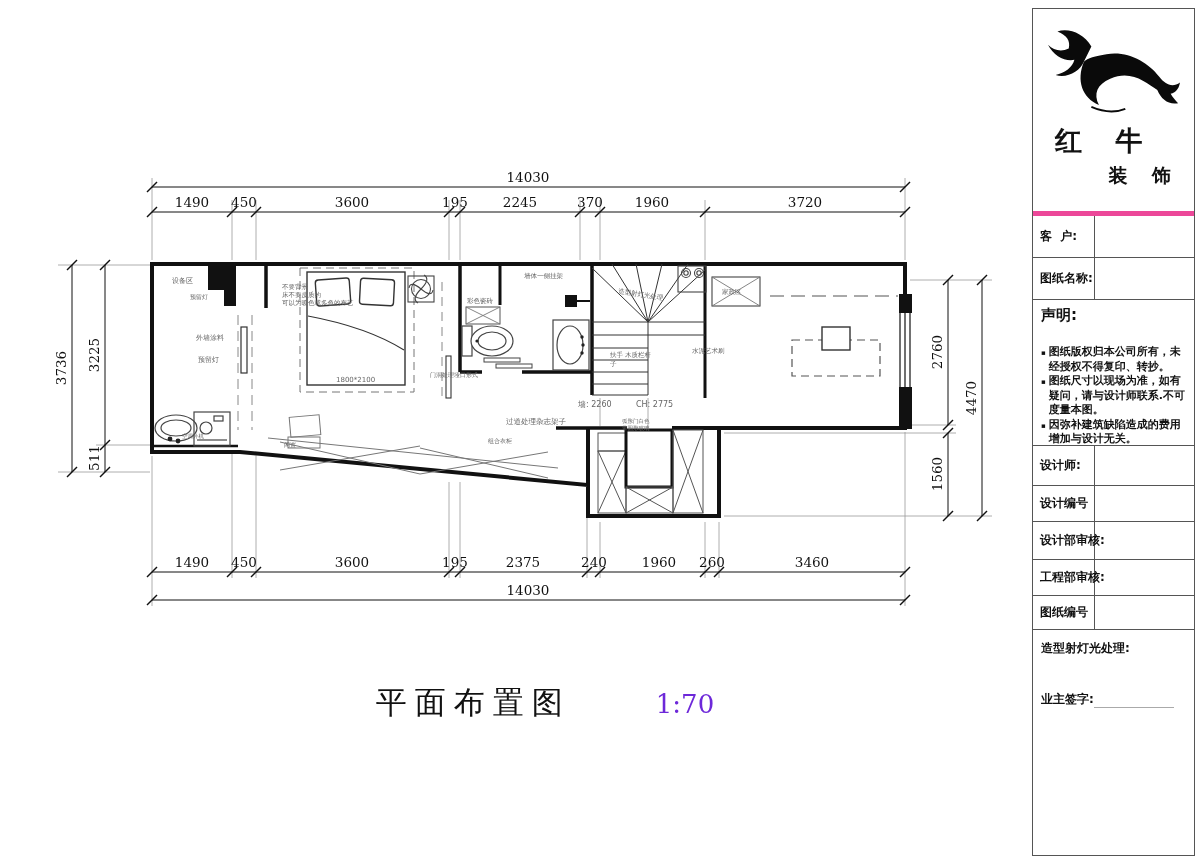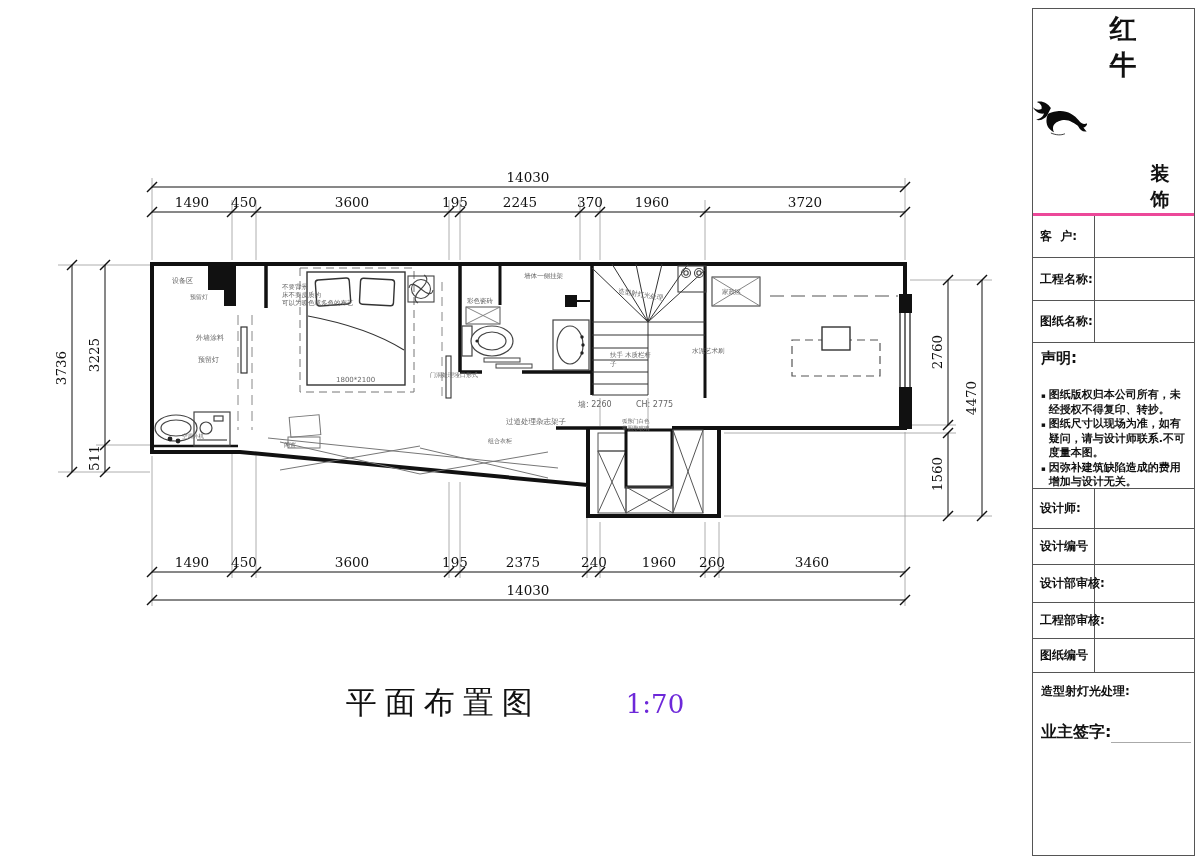--- a/index.html
+++ b/index.html
@@ -3,47 +3,47 @@
 <meta charset="utf-8">
 <style>
   html,body{margin:0;padding:0;background:#fff;}
   #page{position:relative;width:1200px;height:864px;background:#fff;overflow:hidden;
         font-family:"DejaVu Sans",sans-serif;color:#111;}
   svg text{font-family:"DejaVu Serif",serif;}
   .dim{font-size:13.5px;fill:#111;}
   .ann{font-family:"DejaVu Sans",sans-serif;fill:#666;}
   
   #plan-title-row{position:absolute;left:0;top:682px;width:1030px;display:flex;
-      justify-content:center;align-items:baseline;gap:85px;}
+      justify-content:center;align-items:baseline;gap:85px;padding-left:30px;}
   #plan-title{font-family:"DejaVu Serif",serif;font-size:31px;letter-spacing:8px;color:#111;}
   #plan-scale{font-family:"DejaVu Serif",serif;font-size:26px;color:#6d28d9;}
   
   #titleblock{position:absolute;left:1032px;top:8px;width:163px;height:848px;
       border:1.5px solid #555;box-sizing:border-box;display:flex;flex-direction:column;background:#fff;}
   .tb-row{display:flex;border-bottom:1px solid #555;box-sizing:border-box;flex:0 0 auto;}
   .tb-label{width:62px;border-right:1px solid #555;display:flex;align-items:center;
       padding-left:7px;font-weight:bold;font-size:12px;box-sizing:border-box;white-space:pre;}
   .tb-value{flex:1;}
-  #logo-cell{height:207px;border-bottom:3px solid #ec4899;display:flex;flex-direction:row;
+  #logo-cell{height:207px;border-bottom:5px solid #ec4899;display:flex;flex-direction:column;
       align-items:center;box-sizing:border-box;}
   #brand-name{font-family:"DejaVu Serif",serif;font-size:27px;font-weight:bold;letter-spacing:12px;
       margin-top:2px;align-self:flex-start;padding-left:22px;}
   #brand-suffix{font-family:"DejaVu Serif",serif;font-size:19px;font-weight:bold;letter-spacing:9px;
       align-self:flex-end;padding-right:14px;margin-top:4px;}
   #statement-cell{height:146px;border-bottom:1px solid #555;box-sizing:border-box;padding:6px 4px 0 8px;}
   #statement-title{font-size:15px;font-weight:bold;margin-bottom:20px;}
   #statement-cell ul{margin:0;padding:0;list-style:none;}
   #statement-cell li{font-size:11px;font-weight:bold;line-height:1.32;display:flex;}
   #statement-cell li .blt{font-size:7px;margin:4px 3px 0 0;flex:0 0 auto;}
   #content-cell{height:66px;border-bottom:1px solid #555;box-sizing:border-box;padding:5px 0 0 8px;}
   #content-title{font-size:17px;font-weight:bold;letter-spacing:4px;}
   #content-value{font-size:13.5px;font-weight:bold;text-align:center;margin-top:6px;}
   #footer-cell{flex:1;box-sizing:border-box;padding:10px 0 0 8px;}
   #agree-line{font-size:12px;font-weight:bold;}
-  #sign-line{font-size:16px;font-weight:bold;margin-top:22px;display:flex;align-items:flex-end;}
+  #sign-line{font-size:12px;font-weight:bold;margin-top:34px;display:flex;align-items:flex-end;}
   #sign-underline{display:inline-block;width:80px;border-bottom:1px solid #aaa;height:12px;}
 </style>
 </head>
 <body>
 
 <div id="page">
 
   <svg id="plan-svg" width="1030" height="664" viewBox="0 0 1030 664" style="position:absolute;left:0;top:0;">
     <defs>
       <g id="tk">
@@ -352,24 +352,20 @@
         <path fill="none" stroke="#0a0a0a" stroke-width="2" d="M46,86 C60,92 72,92 82,88"></path>
       </svg>
       <div id="brand-name">红 牛</div>
       <div id="brand-suffix">装 饰</div>
     </div>
 
     <div class="tb-row" style="height:42px">
       <div class="tb-label">客  户:</div>
       <div class="tb-value"></div>
     </div>
-    <div class="tb-row" style="height:43px">
-      <div class="tb-label">工程名称:</div>
-      <div class="tb-value"></div>
-    </div>
     <div class="tb-row" style="height:42px">
       <div class="tb-label">图纸名称:</div>
       <div class="tb-value"></div>
     </div>
 
     <div id="statement-cell">
       <div id="statement-title">声明:</div>
       <ul>
         <li>
             <span class="blt">▪</span>

